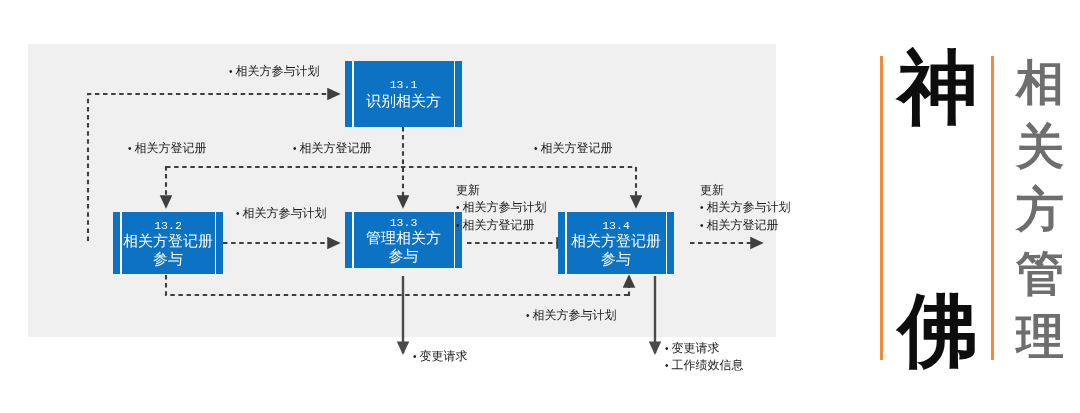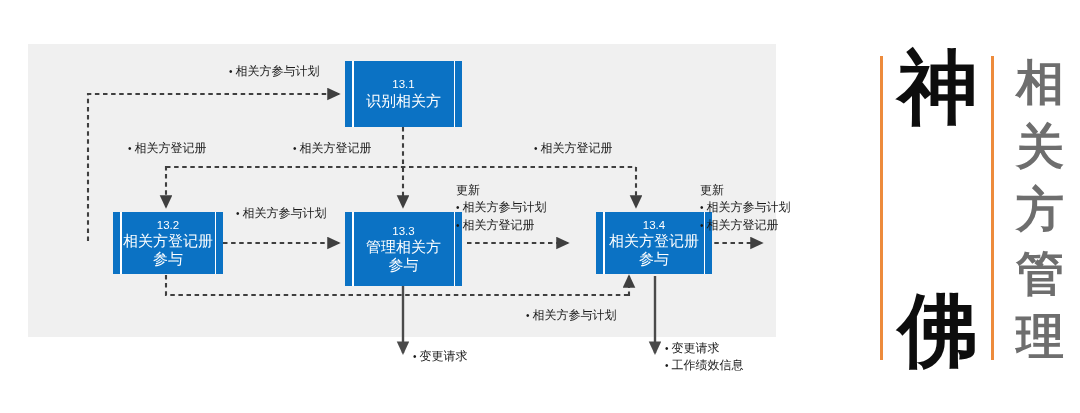--- a/index.html
+++ b/index.html
@@ -22,21 +22,21 @@
     position:absolute;background:#0b72c4;
     box-sizing:border-box;color:#ffffff;text-align:center;
     display:flex;flex-direction:column;align-items:center;justify-content:center;
     line-height:1.18;z-index:5;
   }
   .proc-box::before,.proc-box::after{
     content:"";position:absolute;top:0;bottom:0;width:1.5px;background:#ffffff;
   }
   .proc-box::before{left:7px;}
   .proc-box::after{right:7px;}
-  .proc-num{font-size:11.5px;font-weight:400;position:relative;z-index:2;}
+  .proc-num{font-size:11.5px;font-weight:400;position:relative;z-index:2;font-family:Liberation Mono, monospace;}
   .proc-name{font-size:15px;font-weight:400;position:relative;z-index:2;
              padding:0 10px;white-space:pre-line;}
 
   .lbl{
     position:absolute;color:#1a1a1a;font-size:12px;line-height:1.45;
     white-space:nowrap;z-index:6;
   }
   .lbl .hdr{display:block;}
   .lbl .bul{display:block;}
   .lbl .bul::before{content:"\2022";margin-right:3px;font-size:10px;}
@@ -113,27 +113,27 @@
       <div class="proc-num">13.1</div>
       <div class="proc-name">识别相关方</div>
     </div>
 
     <div class="proc-box" style="left:113px;top:212px;width:110px;height:62px;">
       <div class="proc-num">13.2</div>
       <div class="proc-name">相关方登记册
 参与</div>
     </div>
 
-    <div class="proc-box" style="left:345px;top:212px;width:117px;height:74px;">
+    <div class="proc-box" style="left:345px;top:212px;width:117px;height:56px;">
       <div class="proc-num">13.3</div>
       <div class="proc-name">管理相关方
 参与</div>
     </div>
 
-    <div class="proc-box" style="left:596px;top:212px;width:116px;height:62px;">
+    <div class="proc-box" style="left:558px;top:212px;width:116px;height:62px;">
       <div class="proc-num">13.4</div>
       <div class="proc-name">相关方登记册
 参与</div>
     </div>
 
     <div class="lbl" style="left:229px;top:63px;">
       <span class="bul">相关方参与计划</span>
     </div>
 
     <div class="lbl" style="left:128px;top:140px;">

